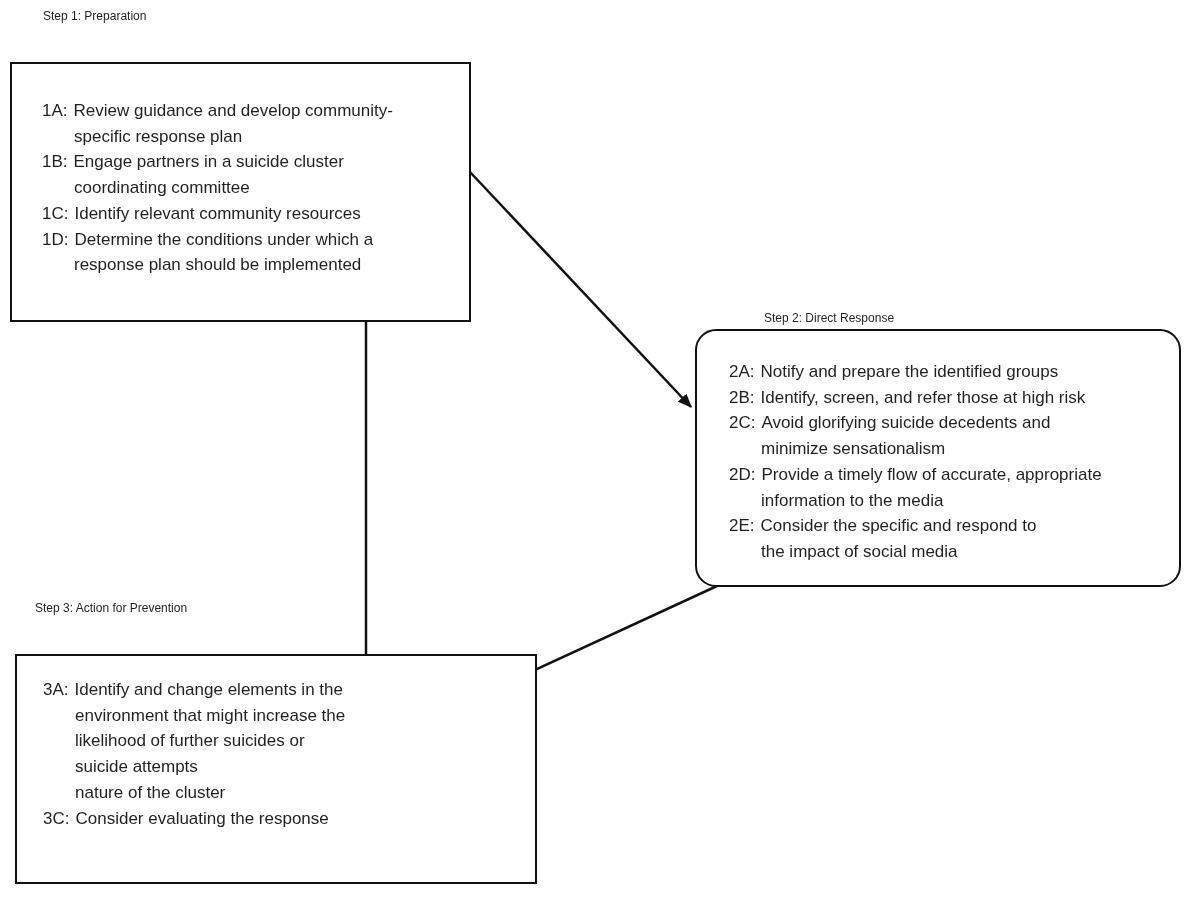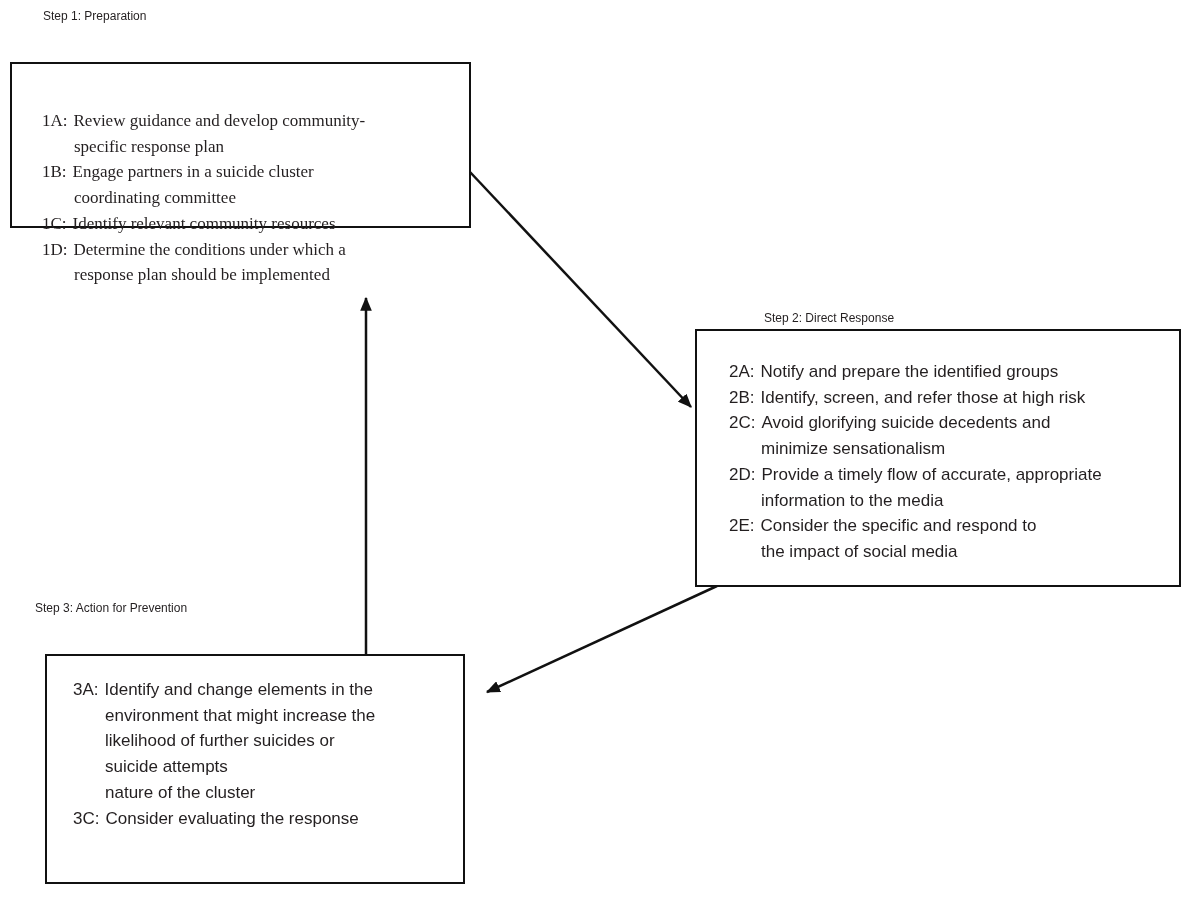--- a/index.html
+++ b/index.html
@@ -26,23 +26,23 @@
   }
   .t1 { left: 43px;  top: 4px; }
   .t2 { left: 764px; top: 273px; margin-top: 33px; }
   .t3 { left: 28px;  top: 596px; margin-left: 7px; }
   .box {
     position: absolute;
     box-sizing: border-box;
     border: 2.5px solid #111111;
     background: #ffffff;
   }
-  .b1 { left: 10px;  top: 62px;  width: 461px; height: 166px; padding: 44px 6px 0 30px; font-family: Liberation Serif, serif; }
-  .b2 { left: 695px; top: 329px; width: 486px; height: 258px; padding: 28px 4px 0 32px; }
-  .b3 { left: 15px;  top: 654px; width: 420px; height: 230px; padding: 21px 6px 0 26px; margin-left: 30px; }
+  .b1 { left: 10px;  top: 62px;  width: 461px; height: 260px; padding: 34px 6px 0 30px; }
+  .b2 { left: 695px; top: 329px; width: 486px; height: 258px; padding: 28px 4px 0 32px; border-radius: 21px; }
+  .b3 { left: 15px;  top: 654px; width: 522px; height: 230px; padding: 21px 6px 0 26px; }
   .line {
     font-size: 17px;
     line-height: 25.7px;
     white-space: nowrap;
   }
   .line.cont { padding-left: 32px; }
   .lbl { margin-right: 6px; }
 </style>
 </head>
 <body>

